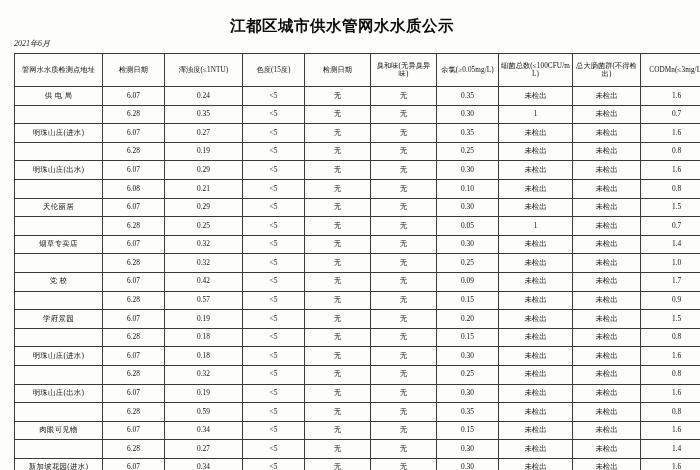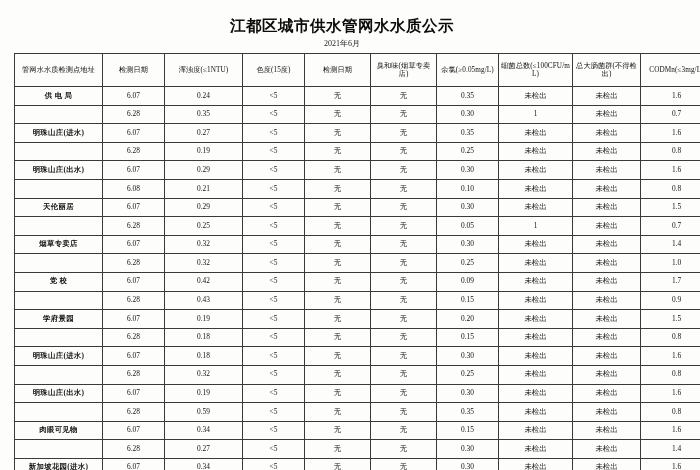--- a/index.html
+++ b/index.html
@@ -25,25 +25,26 @@
   .doc-title {
     text-align: center;
     font-family: "Liberation Serif", serif;
     font-size: 15.5px;
     font-weight: bold;
     letter-spacing: 0.5px;
     color: #0b0b0b;
     margin: 2px 0 1px 0;
   }
   .doc-subtitle {
-    text-align: center;
+    text-align: left;
     font-family: "Liberation Serif", serif;
     font-size: 8px;
     color: #222;
     margin: 0 0 4px 0;
+    font-style: italic;
   }
   table.water {
     border-collapse: collapse;
     width: 672px;
     margin: 0 auto;
     table-layout: fixed;
     font-family: "Liberation Serif", serif;
   }
   table.water th,
   table.water td {
@@ -62,21 +63,20 @@
     height: 30px;
     padding: 1px 2px;
     letter-spacing: 0.1px;
   }
   table.water tbody td {
     height: 15.6px;
   }
   td.site {
     font-size: 7.8px;
     letter-spacing: 0.3px;
-    font-weight: bold;
   }
   .col-site { width: 88px; }
   .col-date { width: 62px; }
   .col-turb { width: 78px; }
   .col-color { width: 62px; }
   .col-vis { width: 66px; }
   .col-odor { width: 66px; }
   .col-cl { width: 62px; }
   .col-bact { width: 74px; }
   .col-coli { width: 68px; }
@@ -102,21 +102,21 @@
         <col class="col-coli">
         <col class="col-cod">
     </colgroup>
     <thead>
       <tr>
         <th>管网水水质检测点地址</th>
         <th>检测日期</th>
         <th>浑浊度(≤1NTU)</th>
         <th>色度(15度)</th>
         <th>检测日期</th>
-        <th>臭和味(烟草专卖店)</th>
+        <th>臭和味(无异臭异味)</th>
         <th>余氯(≥0.05mg/L)</th>
         <th>细菌总数(≤100CFU/mL)</th>
         <th>总大肠菌群(不得检出)</th>
         <th>CODMn(≤3mg/L)</th>
       </tr>
     </thead>
     <tbody id="table-body">
         <tr>
           <td class="site">供 电 局</td>
           <td>6.07</td>
@@ -245,21 +245,21 @@
           <td>无</td>
           <td>无</td>
           <td>0.09</td>
           <td>未检出</td>
           <td>未检出</td>
           <td>1.7</td>
         </tr>
         <tr>
           <td class="site"></td>
           <td>6.28</td>
-          <td>0.43</td>
+          <td>0.57</td>
           <td>&lt;5</td>
           <td>无</td>
           <td>无</td>
           <td>0.15</td>
           <td>未检出</td>
           <td>未检出</td>
           <td>0.9</td>
         </tr>
         <tr>
           <td class="site">学府景园</td>

